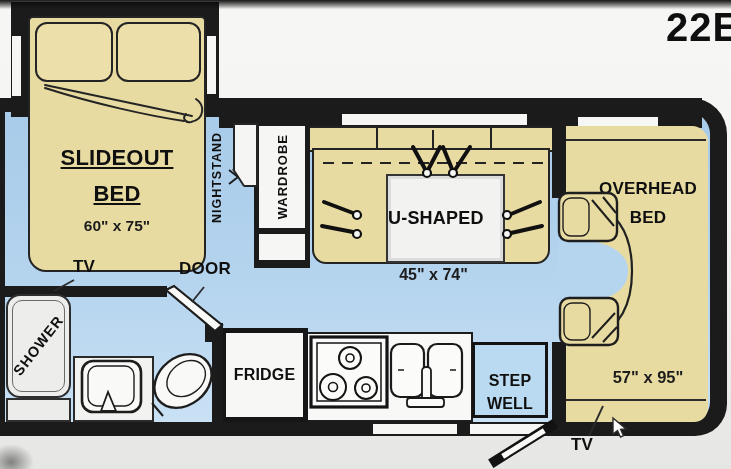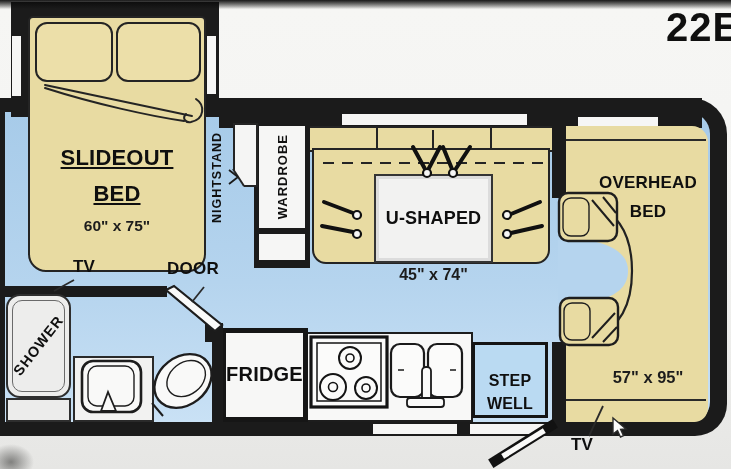--- a/index.html
+++ b/index.html
@@ -44,33 +44,33 @@
     <div class="lbl" style="font-size:22px;line-height:1.65;text-decoration:underline;">
       <span>SLIDEOUT</span><br>
       <span>BED</span>
     </div>
     <div class="dims" style="font-size:15.5px;margin-top:4px;">60" x 75"</div>
   </div>
 
   <div class="a tan" style="left:566px;top:126px;width:142px;height:296px;border-radius:0 16px 14px 0;"></div>
   <div class="a" style="left:566px;top:139px;width:140px;height:2px;background:#2a2a2a;"></div>
   <div class="a" style="left:566px;top:399px;width:140px;height:2px;background:#2a2a2a;"></div>
-  <div class="a" style="left:578px;top:169px;width:140px;">
+  <div class="a" style="left:578px;top:175px;width:140px;">
     <div class="lbl" style="font-size:17px;line-height:1.7;">
       <span>OVERHEAD</span><br>
       <span>BED</span>
     </div>
   </div>
   <div class="a dims" style="left:578px;top:368px;width:140px;font-size:16.5px;">57" x 95"</div>
 
   <div class="a tan" style="left:308px;top:126px;width:246px;height:26px;border:2px solid #242424;box-sizing:border-box;"></div>
   <div class="a tan" style="left:312px;top:148px;width:238px;height:116px;border:2.4px solid #242424;
               border-radius:0 0 14px 14px;box-sizing:border-box;"></div>
-  <div class="a" style="left:374px;top:174px;width:119px;height:89px;background:#f2f2f1;border:2.5px solid #343434;
-              box-sizing:border-box;box-shadow:inset 0 0 0 3px #dcdcdc;display:flex;align-items:center;justify-content:center;">
+  <div class="a" style="left:386px;top:174px;width:119px;height:89px;background:#f2f2f1;border:2.5px solid #343434;
+              box-sizing:border-box;box-shadow:inset 0 0 0 3px #dcdcdc;display:flex;align-items:center;justify-content:flex-start;">
     <div class="lbl" style="font-size:18px;line-height:1.55;">
       <span>U-SHAPED</span><br>
     </div>
   </div>
   <div class="a dims" style="left:374px;top:266px;width:119px;font-size:16px;">45" x 74"</div>
 
   <div class="a wall" style="left:552px;top:126px;width:14px;height:72px;"></div>
   <div class="a wall" style="left:552px;top:342px;width:14px;height:82px;"></div>
 
   <div class="a wall" style="left:254px;top:120px;width:56px;height:148px;"></div>
@@ -80,21 +80,21 @@
   <div class="a white-fix" style="left:259px;top:234px;width:46px;height:26px;"></div>
   <div class="a" style="left:233px;top:123px;width:25px;height:64px;background:#f5f5f4;border:2px solid #242424;
               box-sizing:border-box;clip-path:polygon(0 0,100% 0,100% 100%,44% 100%,0 73%);"></div>
   <div class="a" style="left:208px;top:124px;width:18px;height:108px;display:flex;align-items:center;justify-content:center;">
     <span class="vlbl" style="font-size:12.5px;">NIGHTSTAND</span>
   </div>
 
   <div class="a" style="left:306px;top:332px;width:167px;height:90px;background:#f8f8f7;border:2.4px solid #1d1d1d;box-sizing:border-box;"></div>
   <div class="a" style="left:221px;top:328px;width:87px;height:94px;background:#f7f7f6;border:5px solid #161616;
               box-sizing:border-box;display:flex;align-items:center;justify-content:center;">
-    <span class="lbl" style="font-size:20px;">FRIDGE</span>
+    <span class="lbl" style="font-size:16px;">FRIDGE</span>
   </div>
 
   <div class="a wall" style="left:0;top:286px;width:167px;height:11px;"></div>
   <div class="a wall" style="left:205px;top:323px;width:17px;height:19px;"></div>
   <div class="a wall" style="left:212px;top:323px;width:11px;height:99px;"></div>
   <div class="a" style="left:6px;top:294px;width:65px;height:104px;background:#ededec;border:2.5px solid #2e2e2e;
               border-radius:14px;box-sizing:border-box;">
     <div class="a" style="left:4px;top:4px;right:4px;bottom:4px;border:1.3px solid #6a6a6a;border-radius:10px;"></div>
     <span class="lbl" style="position:absolute;left:50%;top:50%;transform:translate(-50%,-50%) rotate(-52deg);font-size:14.5px;letter-spacing:1px;">SHOWER</span>
   </div>
@@ -106,21 +106,21 @@
     <div class="lbl" style="font-size:16px;line-height:1.45;">
       <span>STEP</span><br>
       <span>WELL</span>
     </div>
   </div>
 
   <div class="a white-fix" style="left:373px;top:424px;width:84px;height:10px;"></div>
   <div class="a white-fix" style="left:470px;top:424px;width:77px;height:10px;"></div>
 
   <div class="a lbl" style="left:62px;top:258px;width:44px;font-size:17px;">TV</div>
-  <div class="a lbl" style="left:156px;top:260px;width:74px;font-size:17px;">DOOR</div>
+  <div class="a lbl" style="left:168px;top:260px;width:74px;font-size:17px;">DOOR</div>
   <div class="a lbl" style="left:560px;top:436px;width:44px;font-size:17px;">TV</div>
   <div class="a lbl" style="left:666px;top:6px;width:65px;height:52px;overflow:hidden;font-size:40px;letter-spacing:1px;text-align:right;">22E</div>
 
   <svg class="a" width="731" height="469" viewBox="0 0 731 469" style="left:0;top:0;pointer-events:none;">
 
     <g stroke="#242424" fill="none" stroke-width="2" stroke-linecap="round">
       <path d="M45,85 L192,116"></path>
       <path d="M45,88 C95,104 150,116 184,121"></path>
       <path d="M196,99 C205,105 205,119 191,122 C185,123 182,118 186,114"></path>
     </g>

